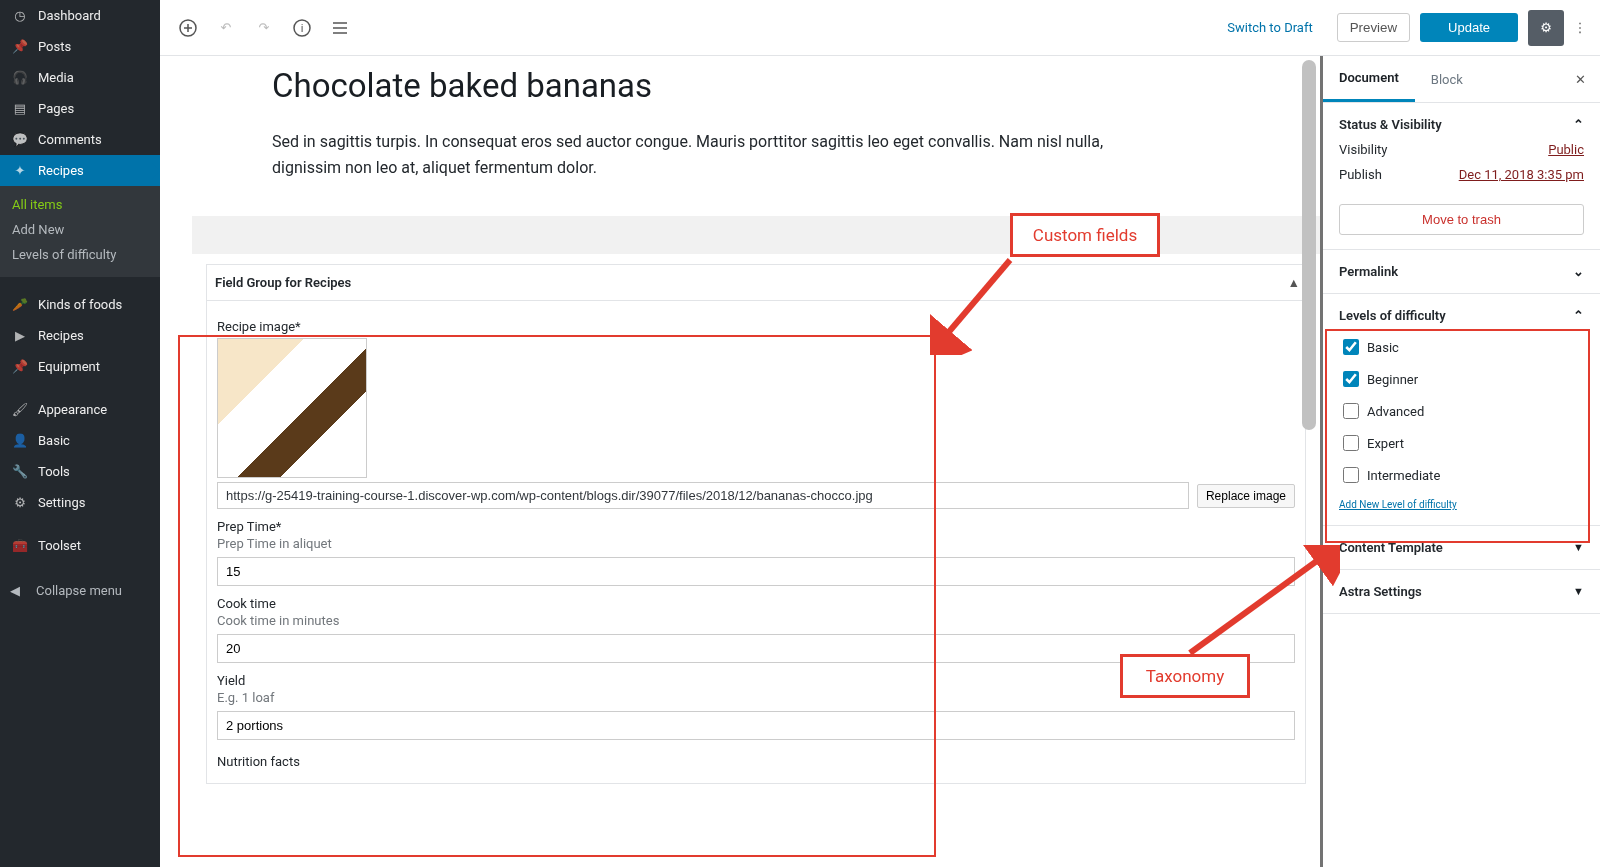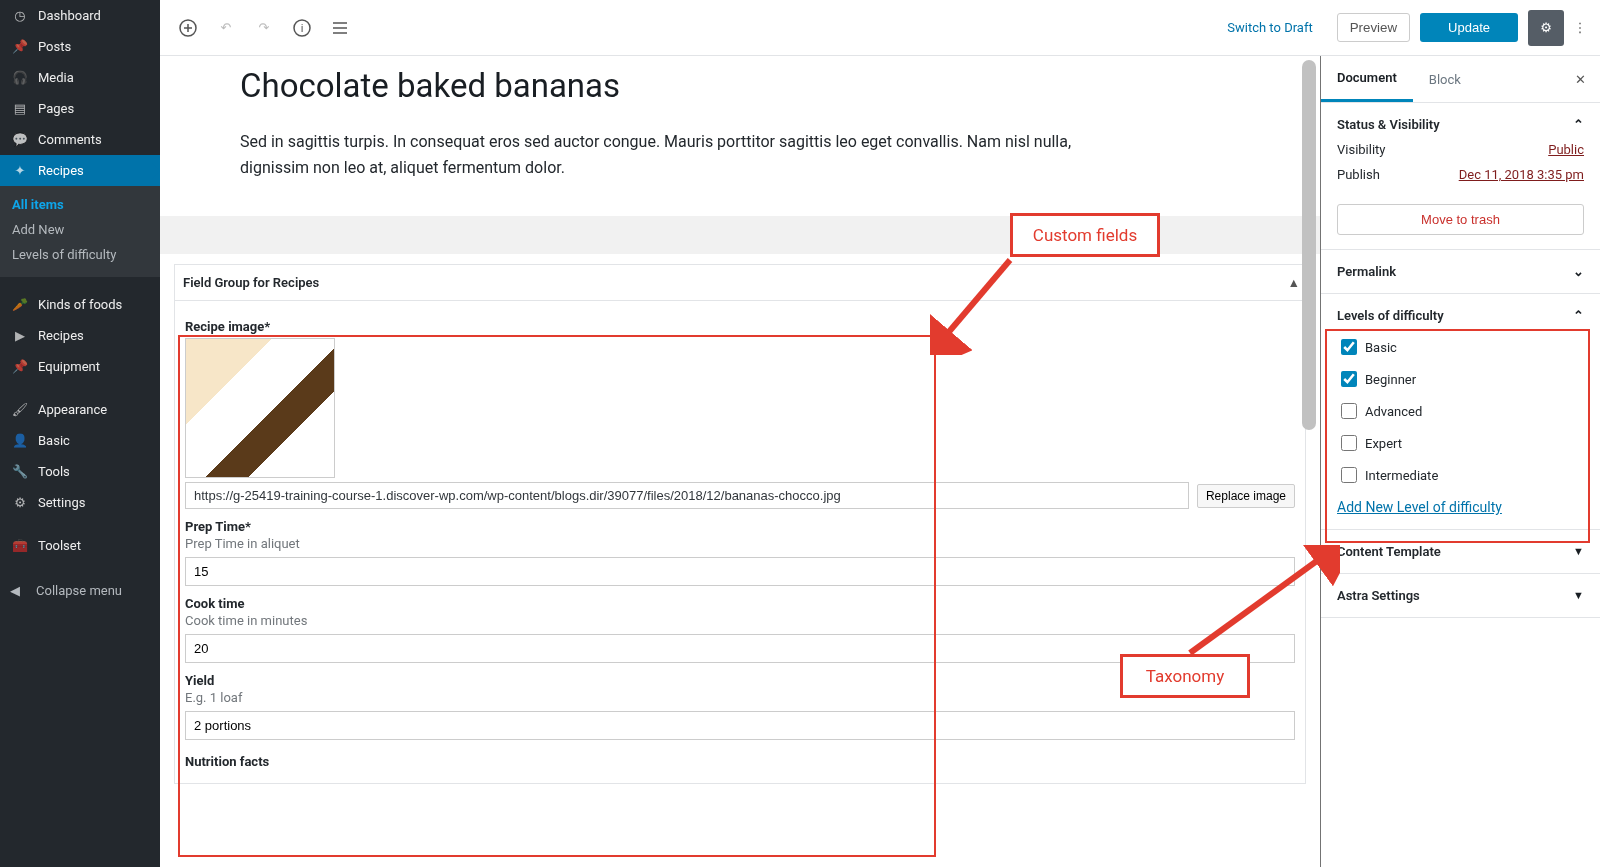--- a/index.html
+++ b/index.html
@@ -7,70 +7,70 @@
   body { width:1600px; height:867px; overflow:hidden; position:relative; }
 
   
   .sidebar { position:absolute; left:0; top:0; width:160px; height:867px; background:#23282d; color:#eee; }
   .side-item { display:flex; align-items:center; padding:8px 10px; color:#eee; cursor:pointer; font-size:13px; }
   .side-item .ic { width:20px; display:flex; justify-content:center; margin-right:8px; opacity:.7; }
   .side-item.active { background:#0073aa; color:#fff; position:relative; }
   .side-item.active::after { content:''; position:absolute; right:-8px; top:50%; transform:translateY(-50%); border:8px solid transparent; border-left-color:#0073aa; }
   .sub-items { background:#32373c; padding:6px 0 10px; }
   .sub-item { padding:5px 12px 5px 12px; color:#b4b9be; font-size:13px; cursor:pointer; }
-  .sub-item.current { color:#0ea5e9; font-weight:700; }
+  .sub-item.current { color:#84cc16; font-weight:400; }
   .side-gap { height:12px; }
   .collapse { display:flex; align-items:center; padding:10px; color:#b4b9be; cursor:pointer; margin-top:12px; }
   .collapse .ic { width:20px; margin-right:6px; }
 
   
   .topbar { position:absolute; left:160px; right:0; top:0; height:56px; background:#fff; border-bottom:1px solid #e2e4e7; display:flex; align-items:center; padding:0 10px; }
   .tl { display:flex; gap:2px; align-items:center; }
   .tb-btn { width:36px; height:36px; display:flex; align-items:center; justify-content:center; color:#555; border-radius:3px; cursor:pointer; }
   .tb-spacer { flex:1; }
   .switch-draft { color:#0073aa; padding:6px 10px; cursor:pointer; }
   .preview-btn { border:1px solid #ccc; background:#fff; color:#555; padding:6px 12px; border-radius:3px; cursor:pointer; margin-left:14px; }
   .update-btn { background:#0085ba; color:#fff; border:none; padding:7px 28px; border-radius:3px; cursor:pointer; margin-left:10px; font-size:13px; }
   .gear-btn { width:36px; height:36px; background:#555d66; color:#fff; display:flex; align-items:center; justify-content:center; border-radius:3px; margin-left:10px; cursor:pointer; }
   .dots-btn { width:20px; height:36px; display:flex; align-items:center; justify-content:center; color:#555; margin-left:6px; cursor:pointer; }
 
   
-  .main { position:absolute; left:160px; top:56px; right:280px; bottom:0; overflow:auto; background:#fff; }
+  .main { position:absolute; left:160px; top:56px; right:280px; bottom:0; overflow:auto; background:#fff;padding-left:32px; }
   .content-wrap { padding:10px 80px 0 80px; }
   .post-title { font-size:33px; font-weight:400; margin:0 0 24px; color:#191e23; }
   .post-body { font-size:16px; color:#23282d; line-height:1.6; max-width:880px; }
   .band { background:#f1f1f1; height:38px; margin-top:36px; }
   .meta-wrap { padding:10px 14px 40px 14px; }
   .meta-head { display:flex; align-items:center; padding:10px 8px; border:1px solid #e2e4e7; border-bottom:none; background:#fff; font-weight:600; }
   .meta-head .toggle { margin-left:auto; color:#555; }
   .meta-body { border:1px solid #e2e4e7; background:#fff; padding:8px 10px 14px; }
-  .field-label { font-weight:700; font-size:13px; margin-top:10px; }
+  .field-label { font-weight:400; font-size:13px; margin-top:10px; }
   .field-help { color:#72777c; font-size:13px; margin-top:2px; }
   .thumb { width:150px; height:140px; background:#ddd; margin-top:4px; position:relative; border:1px solid #ccc; 
            background-image: linear-gradient(135deg,#f7e6c8 0 30%, #fff 30% 55%, #5a3a1a 55% 70%, #fff 70% 100%); background-size:cover; }
   .img-row { display:flex; gap:8px; margin-top:4px; align-items:center; }
   .img-path { flex:1; border:1px solid #ccc; padding:5px 8px; font-size:13px; background:#fff; color:#32373c; }
   .replace-btn { border:1px solid #ccc; background:#f7f7f7; padding:4px 8px; font-size:12px; cursor:pointer; border-radius:2px; }
   .tinput { width:100%; border:1px solid #ccc; background:#fff; padding:6px 8px; margin-top:6px; font-size:13px; }
 
   
-  .rpanel { position:absolute; right:0; top:56px; width:280px; bottom:0; background:#fff; border-left:1px solid #737373; overflow:auto; }
+  .rpanel { position:absolute; right:0; top:56px; width:280px; bottom:0; background:#fff; border-left:3px solid #737373; overflow:auto; }
   .tabs { display:flex; align-items:center; border-bottom:1px solid #e2e4e7; }
   .tab { padding:14px 16px; color:#6c7781; font-size:13px; cursor:pointer; }
   .tab.active { color:#191e23; font-weight:600; border-bottom:3px solid #0085ba; }
   .tab-close { margin-left:auto; padding:0 14px; color:#555; cursor:pointer; }
   .panel-sec { border-bottom:1px solid #e2e4e7; padding:14px 16px; }
   .panel-head { display:flex; align-items:center; font-weight:600; font-size:13px; cursor:pointer; }
   .panel-head .chev { margin-left:auto; color:#191e23; }
   .kv { display:flex; justify-content:space-between; font-size:13px; padding:10px 0 0; }
   .klink { color:#7f1d1d; text-decoration:underline; cursor:pointer; }
   .trash-btn { width:100%; margin-top:22px; border:1px solid #ccc; background:#fff; color:#c9302c; padding:7px; cursor:pointer; border-radius:3px; font-size:13px; }
   .chk-row { display:flex; align-items:center; padding:5px 0; font-size:13px; }
   .chk-row input { width:16px; height:16px; margin-right:8px; accent-color:#0085ba; }
-  .addnew { color:#0073aa; text-decoration:underline; font-size:14px; cursor:pointer; display:inline-block; margin-top:8px; }
+  .addnew { color:#0073aa; text-decoration:underline; font-size:10px; cursor:pointer; display:inline-block; margin-top:8px; }
 
   
   .anno-box { position:absolute; border:3px solid #e23b2e; background:#fff; color:#e23b2e; font-size:17px; display:flex; align-items:center; justify-content:center; padding:6px 10px; font-weight:400; }
   .anno-rect { position:absolute; border:2px solid #e23b2e; pointer-events:none; }
   svg.anno-arrow { position:absolute; pointer-events:none; }
 
   .scrollbar-stub { position:absolute; width:14px; background:#c1c1c1; border-radius:7px; }
 </style>
 </head>
 <body>

